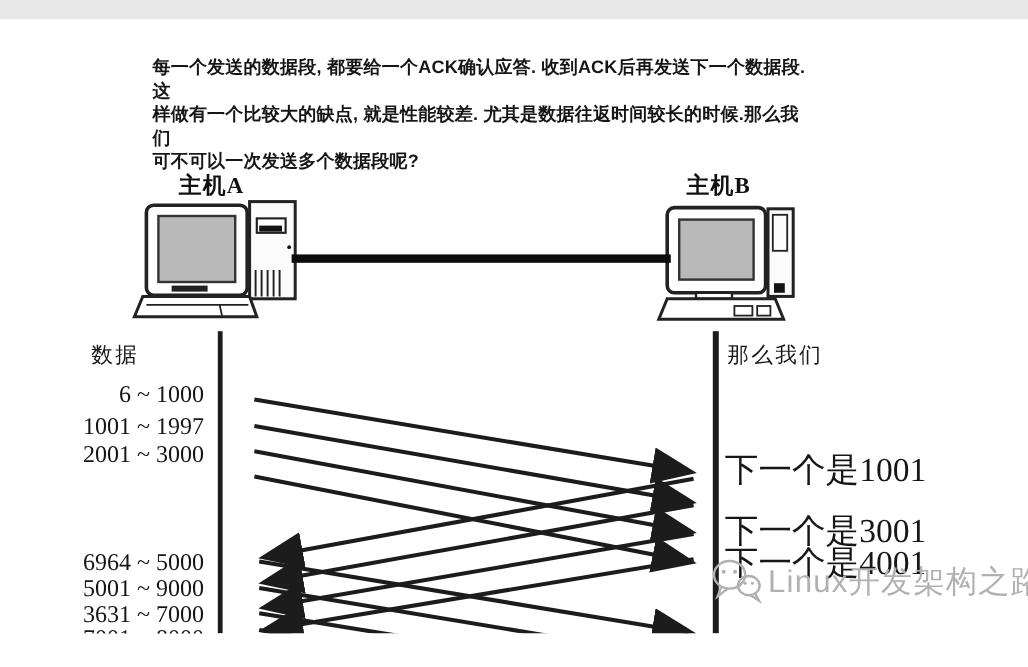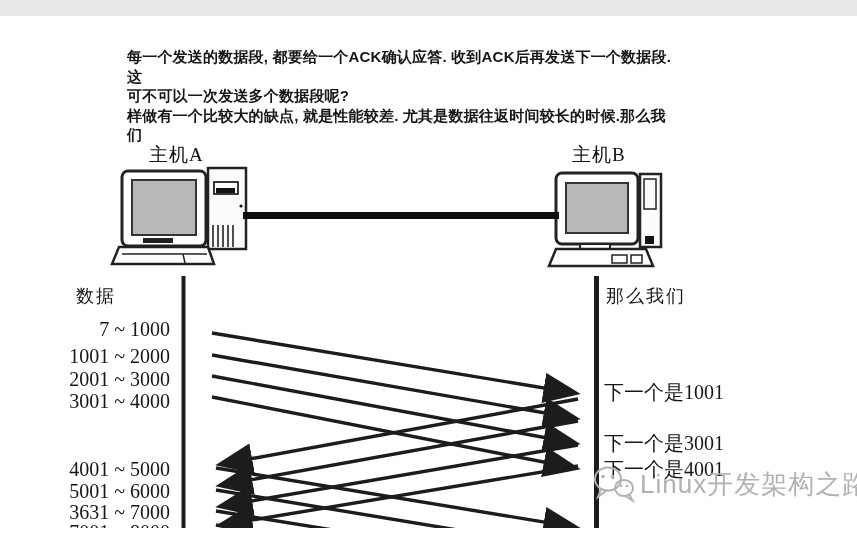--- a/index.html
+++ b/index.html
@@ -9,57 +9,57 @@
     margin:16px auto;
   }
   .clip{position:absolute;left:0;top:0;width:857px;height:512px;overflow:hidden;}
   .intro{
     position:absolute;left:127px;top:31px;width:548px;
     font-size:15px;line-height:19.5px;font-weight:600;color:#161616;
     letter-spacing:.2px;
   }
   .host-label{
     position:absolute;font-family:"Liberation Serif",serif;
-    font-size:19px;color:#111;font-weight:400;letter-spacing:1px;
+    font-size:19px;color:#111;font-weight:700;letter-spacing:1px;
   }
   .hostsvg{position:absolute;}
   .seq-header{
     position:absolute;font-family:Liberation Sans, sans-serif;
     font-size:18px;color:#161616;letter-spacing:2px;
   }
   .data-col{position:absolute;left:38px;top:0;width:132px;height:512px;}
   .ack-col{position:absolute;left:604px;top:0;width:250px;height:512px;}
   .drow{
     position:absolute;right:0;font-family:"Liberation Serif",serif;
     font-size:20px;line-height:20px;white-space:nowrap;color:#161616;
   }
   .arow{
     position:absolute;left:0;font-family:"Liberation Serif",serif;
-    font-size:20px;line-height:21px;white-space:nowrap;color:#161616;
+    font-size:28px;line-height:21px;white-space:nowrap;color:#161616;
   }
   .overlay{position:absolute;left:0;top:0;}
   .watermark{
     position:absolute;left:593px;top:449px;display:flex;align-items:center;
     gap:5px;color:#b1b1b1;
   }
   .watermark .wm-text{
     font-size:26px;line-height:26px;letter-spacing:1px;white-space:nowrap;
     font-family:"Liberation Sans",sans-serif;
   }
 </style>
 </head>
 <body>
 
 <div class="stage">
   <div class="clip">
 
     <div class="intro">
       <div>每一个发送的数据段, 都要给一个ACK确认应答. 收到ACK后再发送下一个数据段.这</div>
+      <div>样做有一个比较大的缺点, 就是性能较差. 尤其是数据往返时间较长的时候.那么我们</div>
       <div>可不可以一次发送多个数据段呢?</div>
-      <div>样做有一个比较大的缺点, 就是性能较差. 尤其是数据往返时间较长的时候.那么我们</div>
     </div>
 
     <div class="host-label" style="left:149px;top:126px">主机A</div>
     <div class="host-label" style="left:572px;top:126px">主机B</div>
 
     <svg class="hostsvg" style="left:103px;top:147px" width="148" height="108" viewBox="0 0 148 108">
 
       <rect x="105" y="5" width="38" height="81" fill="#fbfbfb" stroke="#222" stroke-width="2.5"></rect>
       <rect x="111" y="19" width="24" height="12" fill="#fff" stroke="#222" stroke-width="1.8"></rect>
       <rect x="113" y="25" width="19" height="5" fill="#141414"></rect>
@@ -120,26 +120,25 @@
       <g stroke="#1c1c1c" stroke-width="3.4">
         <line x1="578" y1="383" x2="222" y2="448" marker-end="url(#ah)"></line>
         <line x1="578" y1="405" x2="222" y2="469" marker-end="url(#ah)"></line>
         <line x1="578" y1="429" x2="222" y2="490" marker-end="url(#ah)"></line>
         <line x1="578" y1="450" x2="222" y2="509" marker-end="url(#ah)"></line>
       </g>
     </svg>
 
     <div class="seq-header" style="left:76px;top:268px">数据</div>
     <div class="data-col">
-      <div class="drow" style="top:303px">7 ~ 1000</div>
-      <div class="drow" style="top:330px">1001 ~ 2000</div>
+      <div class="drow" style="top:303px">6 ~ 1000</div>
+      <div class="drow" style="top:330px">1001 ~ 1997</div>
       <div class="drow" style="top:353px">2001 ~ 3000</div>
-      <div class="drow" style="top:375px">3001 ~ 4000</div>
-      <div class="drow" style="top:443px">4001 ~ 5000</div>
-      <div class="drow" style="top:465px">5001 ~ 6000</div>
+      <div class="drow" style="top:443px">6964 ~ 5000</div>
+      <div class="drow" style="top:465px">5001 ~ 9000</div>
       <div class="drow" style="top:486px">3631 ~ 7000</div>
       <div class="drow" style="top:506px">7001 ~ 8000</div>
     </div>
 
     <div class="seq-header" style="left:606px;top:268px">那么我们</div>
     <div class="ack-col">
       <div class="arow" style="top:366px">下一个是1001</div>
       <div class="arow" style="top:417px">下一个是3001</div>
       <div class="arow" style="top:443px">下一个是4001</div>
     </div>

